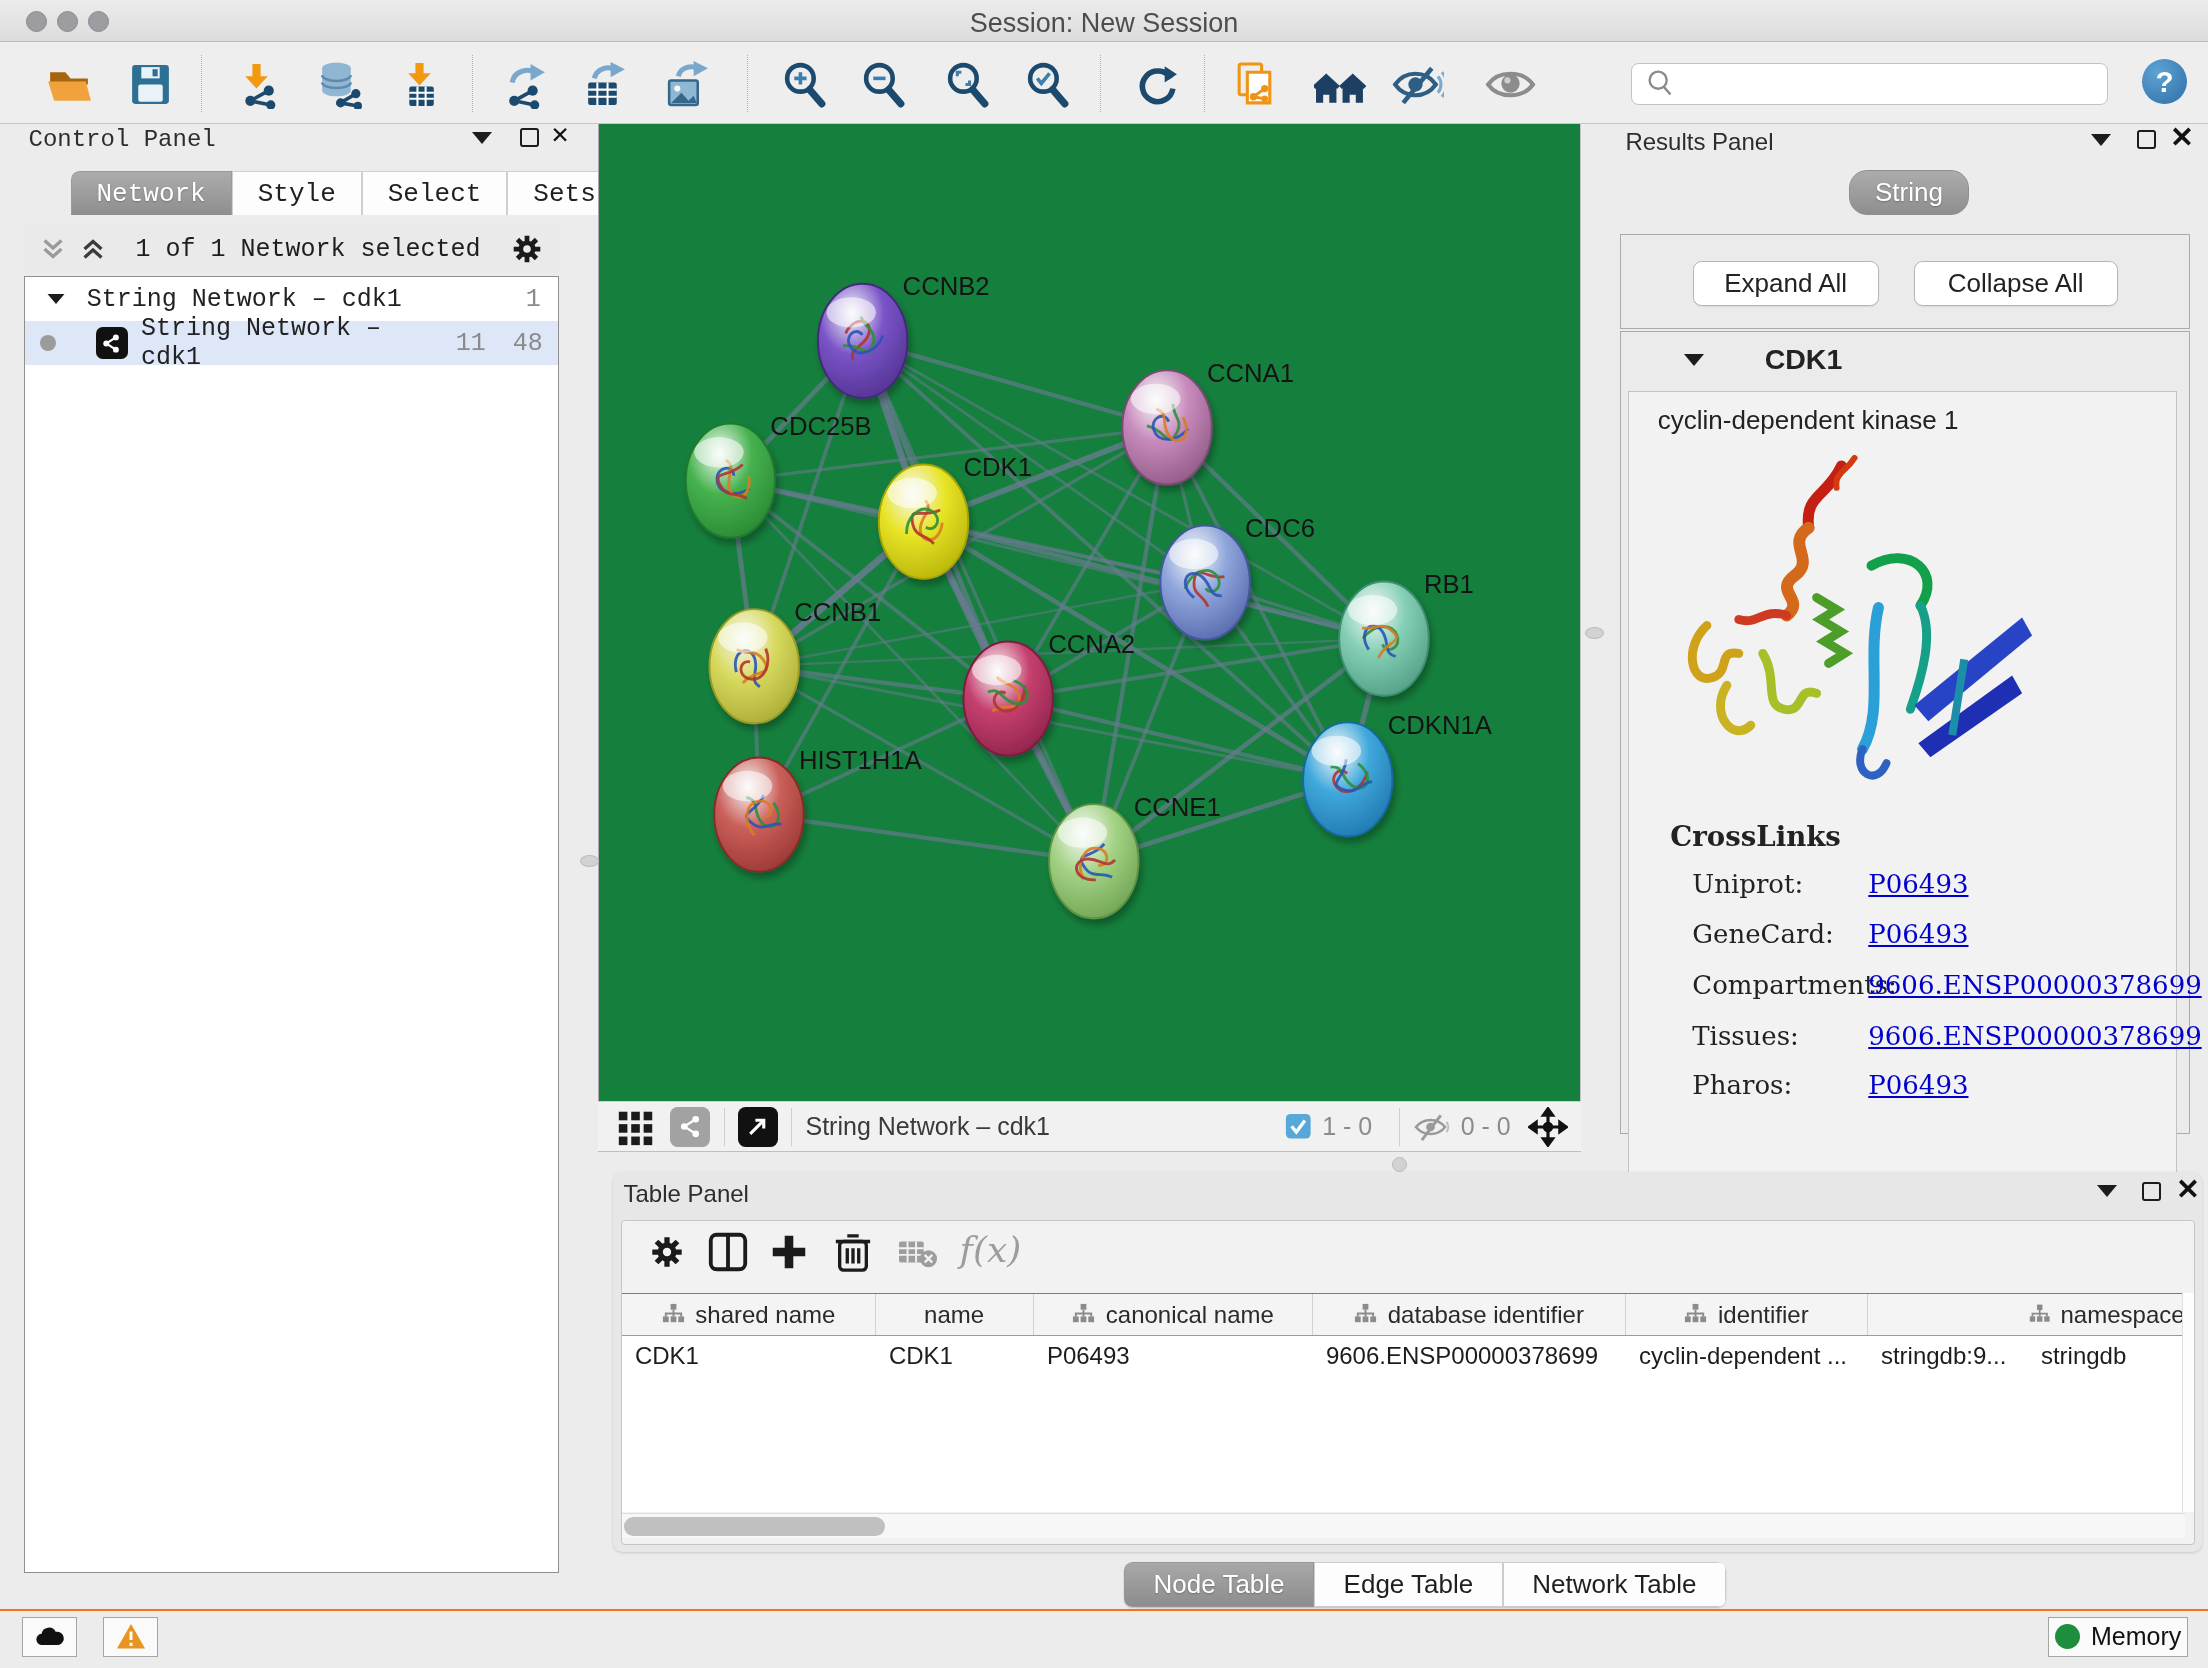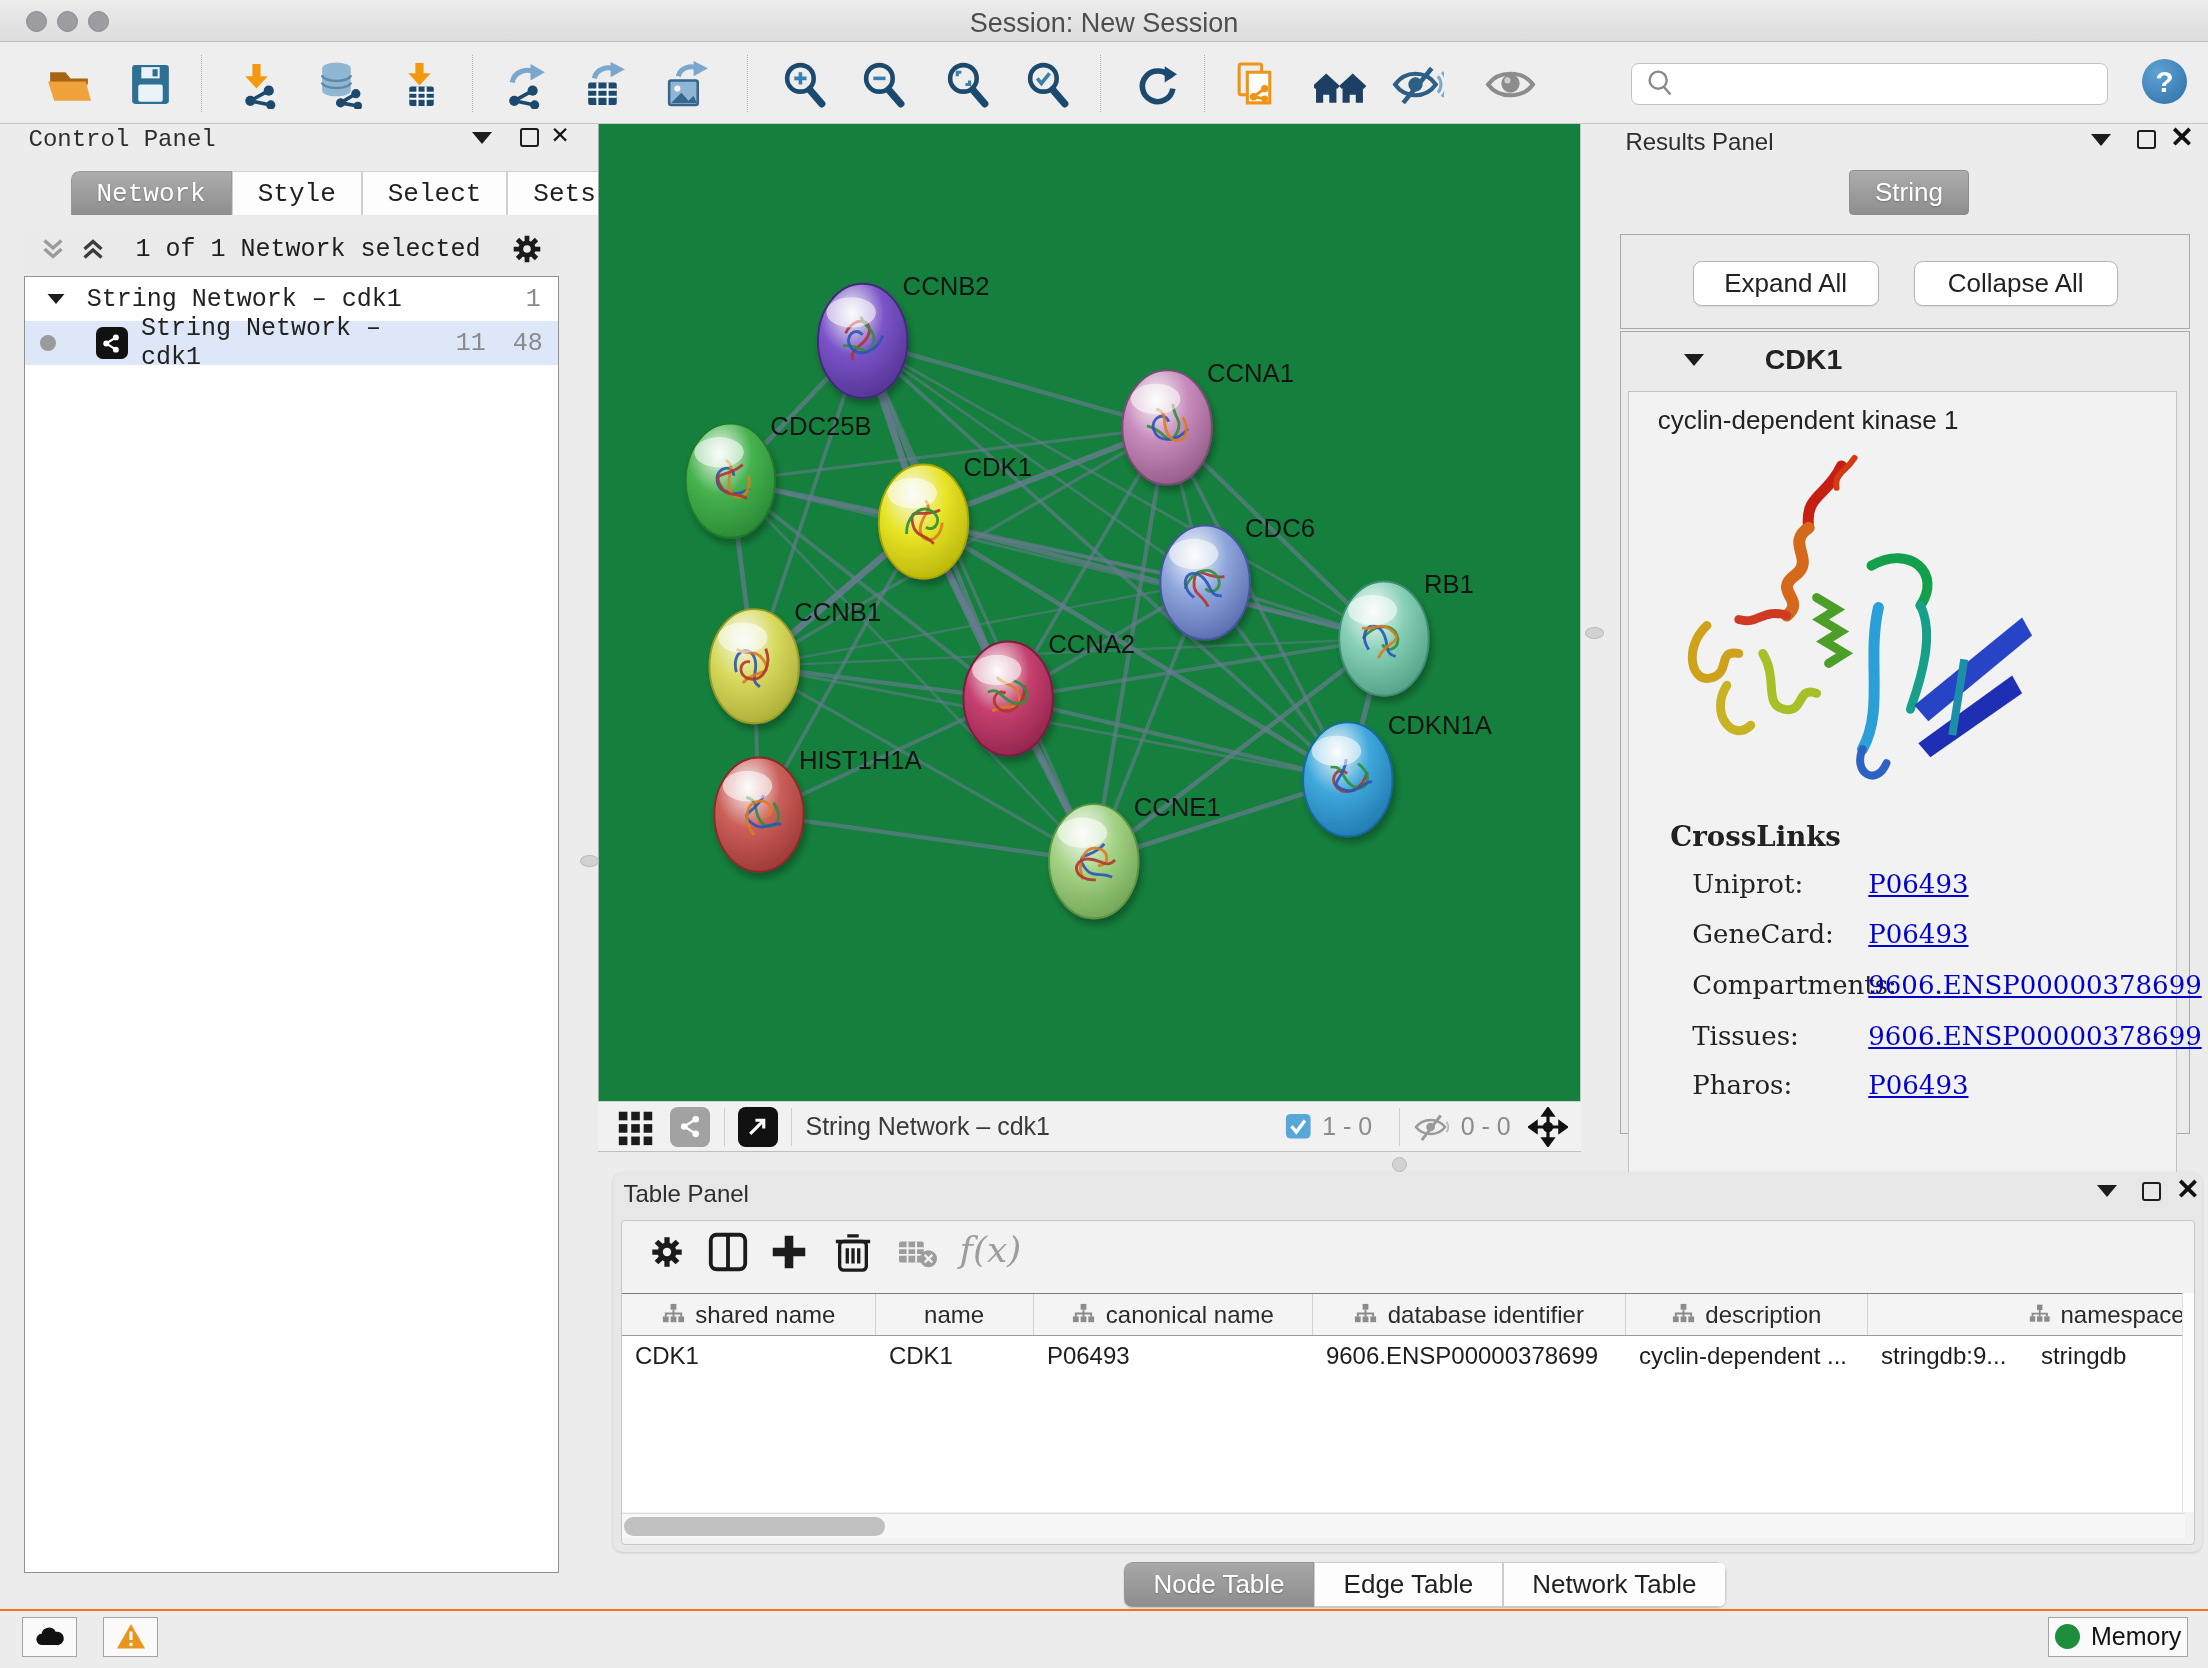--- a/index.html
+++ b/index.html
@@ -600,21 +600,21 @@
       </svg>
     </span>
   </div>
 
   <div id="results-panel">
     <div style="position:absolute;left:11.4px;top:1.9px" class="panel-title">Results Panel</div>
     <span class="tri-down" style="position:absolute;left:477px;top:7.6px"></span>
     <span class="float-box" style="position:absolute;left:523px;top:3.8px"></span>
     <span class="panel-x" style="position:absolute;left:556px;top:1.9px">✕</span>
 
-    <div class="tab sel" style="position:absolute;left:235px;top:44px;height:45px;border-radius:4px;border:1px solid #8f8f8f">String</div>
+    <div class="tab sel" style="position:absolute;left:235px;top:44px;height:45px;border-radius:18px;border:1px solid #8f8f8f">String</div>
 
     <div id="rp-box1">
       <div class="rp-btn" style="left:72px;width:186px">Expand All</div>
       <div class="rp-btn" style="left:293px;width:204px">Collapse All</div>
     </div>
 
     <div id="rp-box2">
       <div id="rp-sec-head">
         <span class="tri-down" style="margin-left:63px"></span>
         <span style="margin-left:61px;font-size:28.5px;font-weight:bold">CDK1</span>
@@ -737,21 +737,21 @@
             <div class="th" style="width: 242px;">
               <svg width="25" height="25" viewBox="0 0 26 26">
                 <g fill="#8b8b8b">
                   <rect x="10" y="2" width="6" height="6"></rect>
                   <rect x="2" y="15" width="6" height="6"></rect>
                   <rect x="10" y="15" width="6" height="6"></rect>
                   <rect x="18" y="15" width="6" height="6"></rect>
                   <path d="M13 8 v4 M5 15 v-3 h16 v3 M13 12 v3" stroke="#8b8b8b" stroke-width="2" fill="none"></path>
                 </g>
               </svg>
-              <span>description</span>
+              <span>identifier</span>
             </div>
             <div class="th" style="width: 160px; margin-top: 48px;">
               <svg width="25" height="25" viewBox="0 0 26 26">
                 <g fill="#8b8b8b">
                   <rect x="10" y="2" width="6" height="6"></rect>
                   <rect x="2" y="15" width="6" height="6"></rect>
                   <rect x="10" y="15" width="6" height="6"></rect>
                   <rect x="18" y="15" width="6" height="6"></rect>
                   <path d="M13 8 v4 M5 15 v-3 h16 v3 M13 12 v3" stroke="#8b8b8b" stroke-width="2" fill="none"></path>
                 </g>

